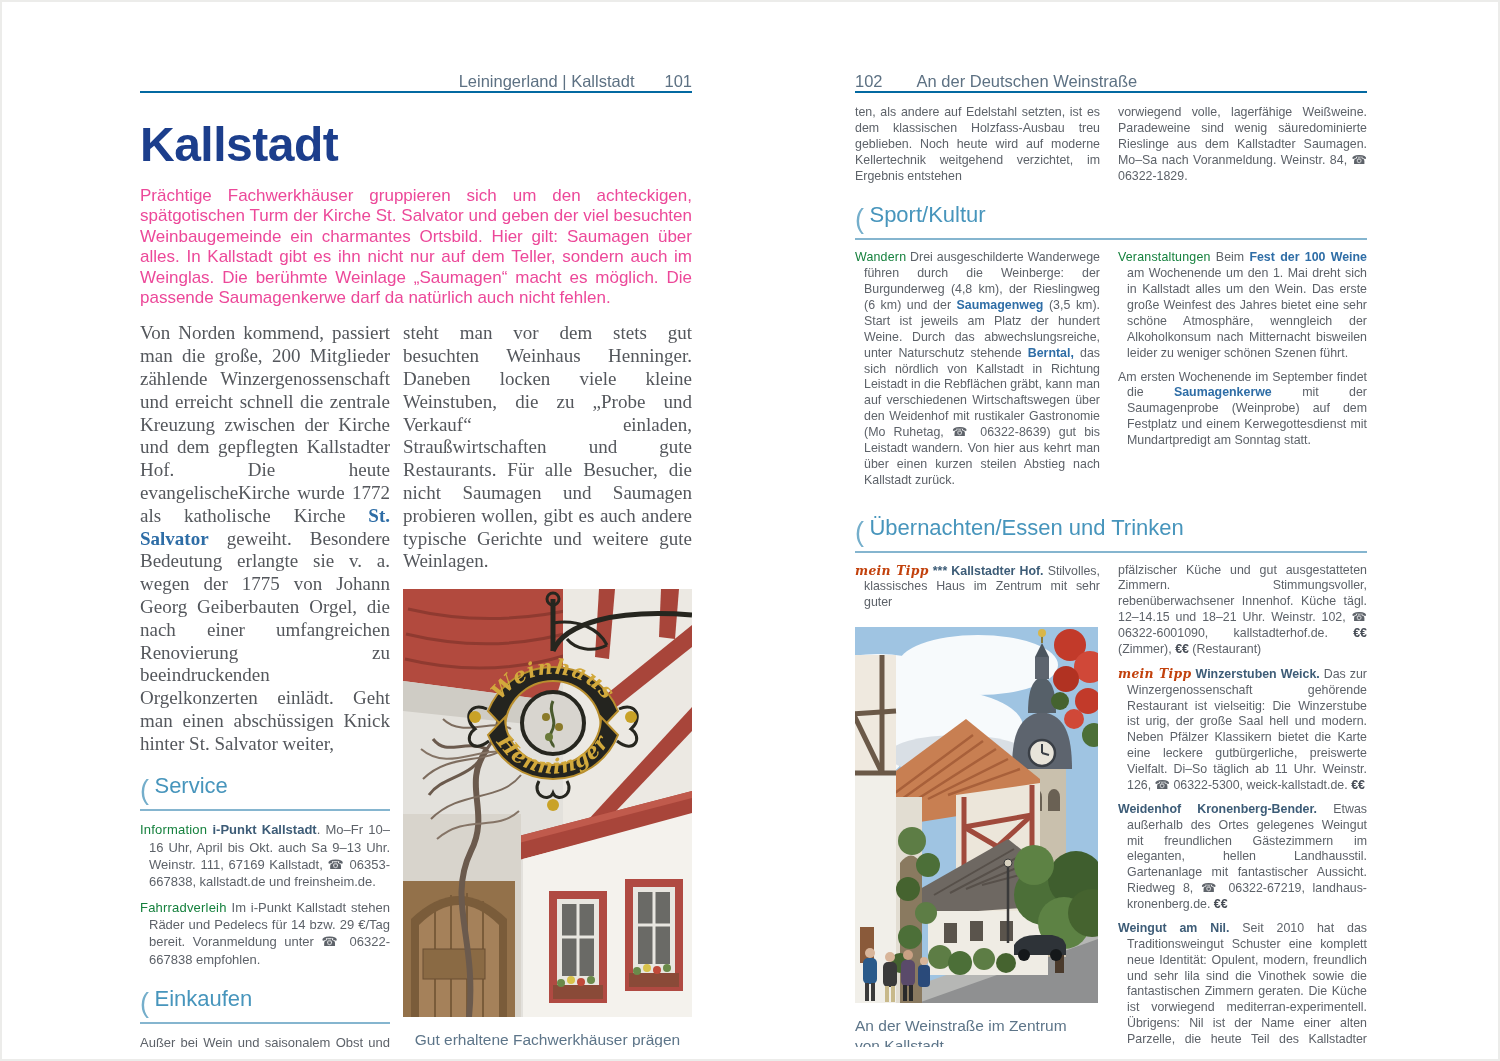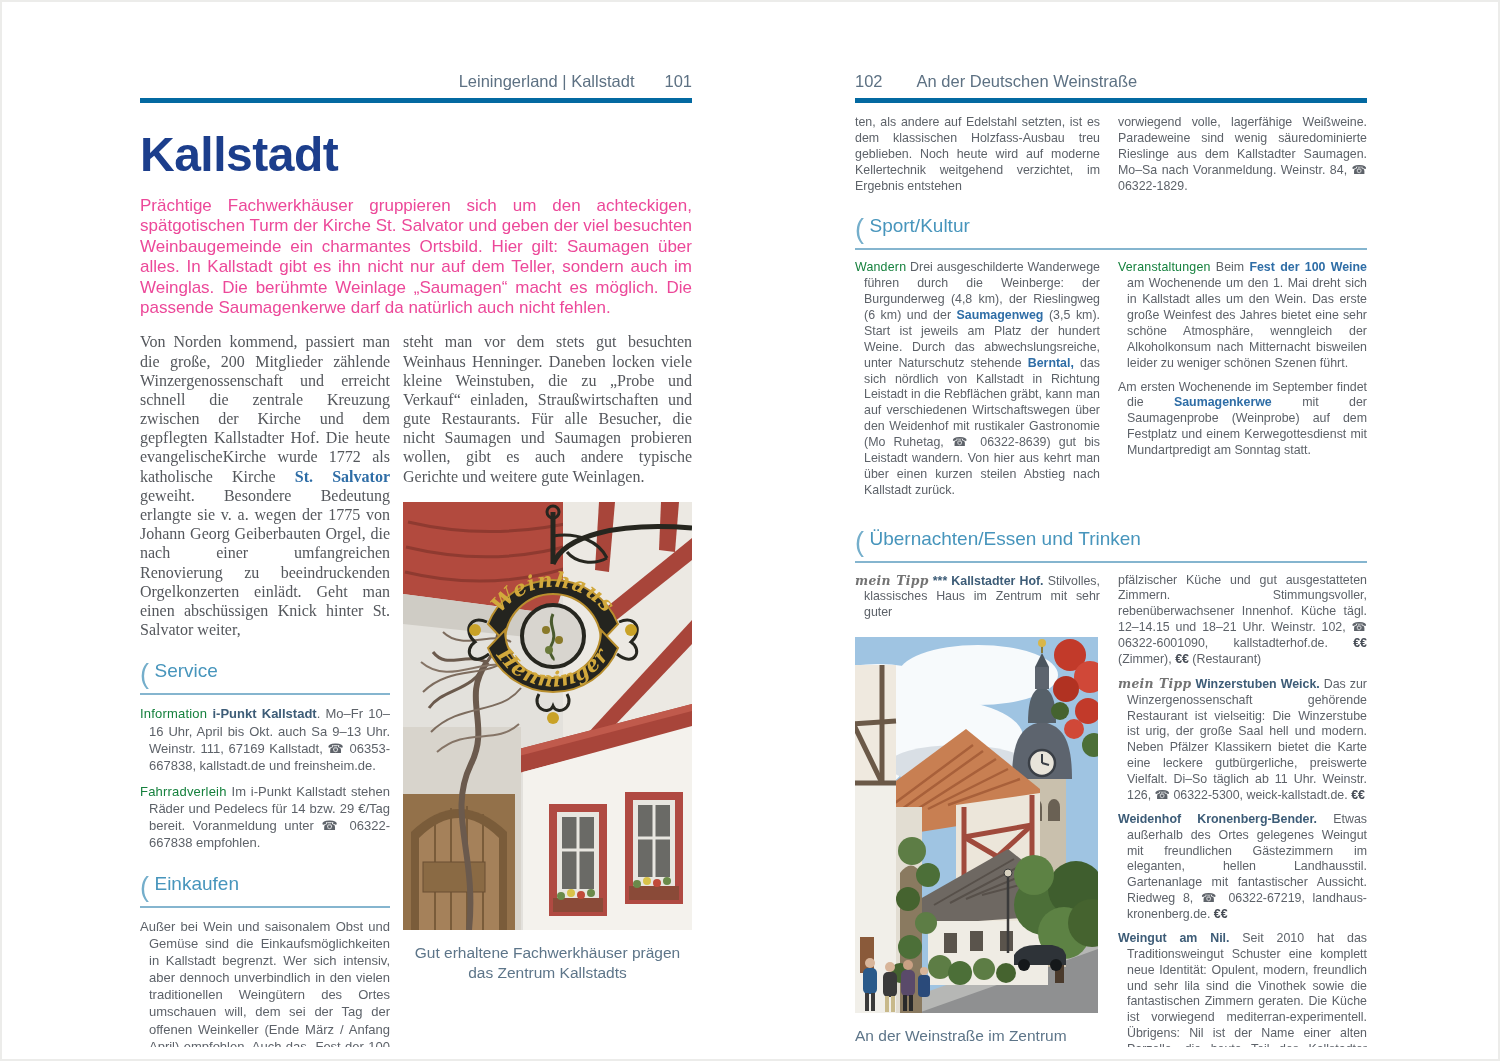--- a/index.html
+++ b/index.html
@@ -9,58 +9,58 @@
     -webkit-font-smoothing:antialiased;
   }
   .spread{position:relative;width:1500px;height:1061px;background:#ffffff;
     box-shadow:inset 0 0 0 2px #ececea;overflow:hidden;}
   .page{position:absolute;top:72px;overflow:hidden;}
   .page-left{left:140px;width:552px;height:975px;}
   .page-right{left:855px;width:512px;height:975px;}
 
   
   .page-head{display:flex;align-items:baseline;font-size:16.5px;color:#5d7183;
-    border-bottom:5px solid #0369a1;padding-bottom:7px;}
+    border-bottom:2px solid #0369a1;}
   .page-head.right{justify-content:flex-end;}
   .page-head .pnum{margin-left:30px;}
   .page-head.left-align .pnum{margin-left:0;margin-right:34px;}
 
   
   .article-title{margin-top:24px;font-size:48px;font-weight:bold;color:#1c3e8c;letter-spacing:-0.5px;}
   .intro{margin-top:14px;font-size:17px;line-height:1.2;color:#ec4899;text-align:justify;hyphens:auto;}
 
   
   .cols{display:flex;margin-top:14px;}
   .page-left .c1{width:250px;margin-right:13px;flex:none;}
   .page-left .c2{width:289px;flex:none;}
   .page-right .cols{margin-top:12px;}
   .page-right .c1{width:245px;margin-right:18px;flex:none;}
   .page-right .c2{width:249px;flex:none;}
 
-  .serif-p{font-family:"Liberation Serif",serif;font-size:16px;line-height:1.2;
+  .serif-p{font-family:"Liberation Serif",serif;font-size:19px;line-height:1.2;
     color:#54575c;text-align:justify;hyphens:auto;}
 
   .sans-p{font-size:13px;line-height:1.32;color:#5d6269;text-align:justify;hyphens:auto;}
   .page-right .sans-p{font-size:12.4px;line-height:1.28;}
   .entry{padding-left:9px;text-indent:-9px;margin:0 0 9px 0;}
   .page-right .entry{margin-bottom:8px;}
 
   
   .sec-head{margin:18px 0 10px 0;border-bottom:2px solid #85b5cf;padding-bottom:5px;}
   .sec-head .arc{color:#74aecb;font-size:27px;font-weight:300;vertical-align:-4px;
     display:inline-block;transform:translateY(2px);margin-right:1px;}
-  .sec-head .sec-title{font-size:19px;color:#4795bc;margin-top:8px;}
+  .sec-head .sec-title{font-size:22px;color:#4795bc;margin-top:8px;}
 
   
   .lbl{color:#15803d;font-weight:normal;letter-spacing:0.2px;}
   .kw{color:#2e6da6;font-weight:bold;}
   .vn{color:#3d5c77;font-weight:bold;}
   .stars{color:#3d5c77;font-weight:bold;}
   .eur{color:#464c55;font-weight:bold;}
-  .tipp{color:#737373;font-weight:bold;font-style:italic;
+  .tipp{color:#c2410c;font-weight:bold;font-style:italic;
     font-family:"DejaVu Serif",serif;letter-spacing:0.3px;}
 
   
   .photo{display:block;margin-top:16px;}
   .photo svg{display:block;}
   .caption{font-size:15.5px;line-height:1.3;color:#5d7589;margin-top:13px;}
   .caption.centered{text-align:center;width:289px;}
   .page-right .photo{margin-left:-47px;}
   .page-right .caption{width:240px;}
 </style>

